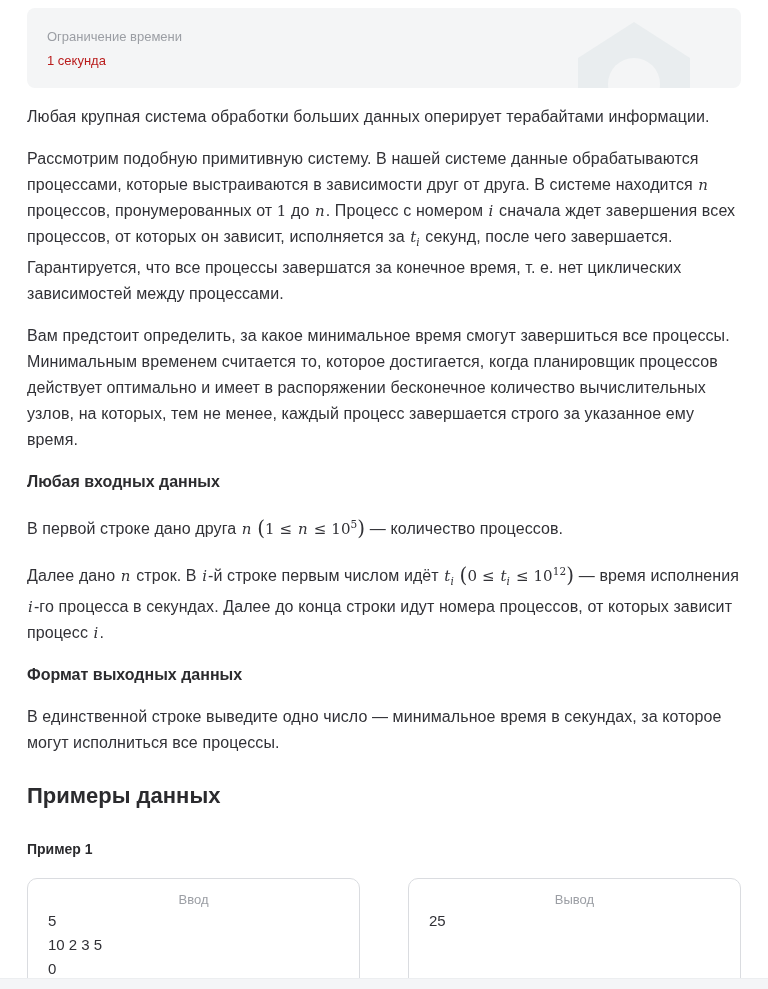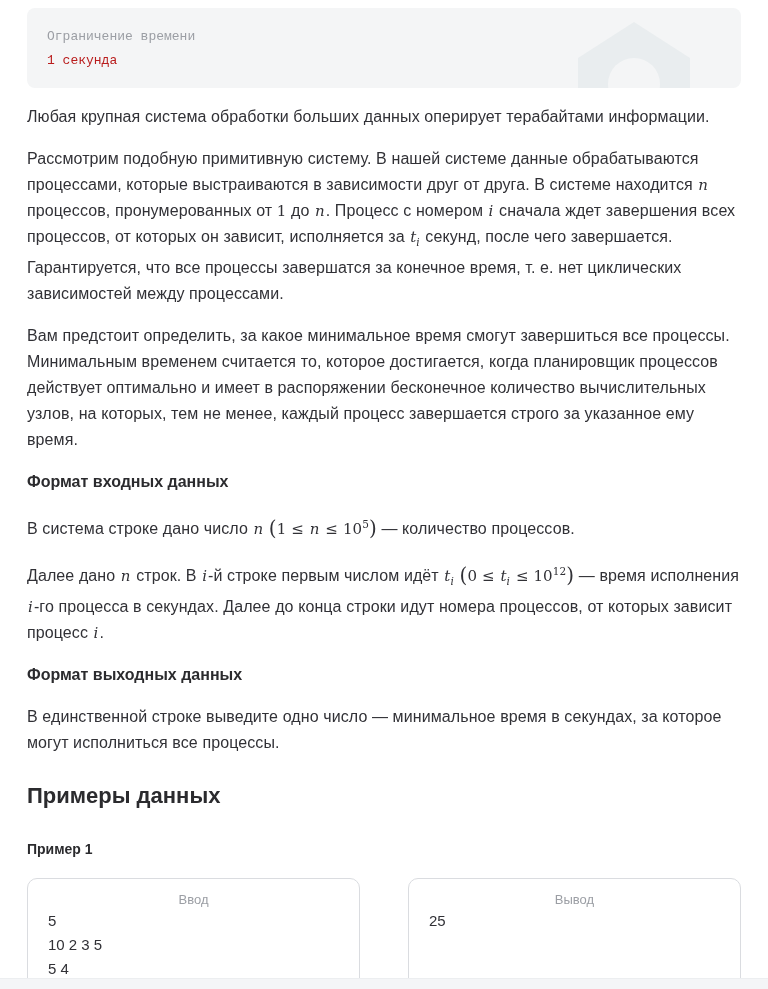--- a/index.html
+++ b/index.html
@@ -15,21 +15,20 @@
 
   
   .limits {
     position: relative;
     background: #f4f5f6;
     border-radius: 8px;
     height: 80px;
     padding: 21px 20px 0 20px;
     display: flex;
     overflow: hidden;
-    font-family: Liberation Mono, monospace;
   }
   .limit-col { width: 246px; }
   .limit-label { font-size: 13px; line-height: 16px; color: #9b9ea4; margin-bottom: 6px; }
   .limit-value { font-size: 13px; line-height: 19px; color: #b91c1c; }
   .watermark { position: absolute; right: 51px; top: 14px; }
 
   
   .para {
     font-size: 16px;
     line-height: 26px;
@@ -101,37 +100,36 @@
     <svg class="watermark" width="112" height="66" viewBox="0 0 112 66">
       <polygon points="56,0 112,36 112,66 0,66 0,36" fill="#e9edef"></polygon>
       <circle cx="56" cy="62" r="26" fill="#f4f5f6"></circle>
     </svg>
   </section>
 
   <p class="para"><span class="seg-t">Любая крупная система обработки больших данных оперирует терабайтами информации.</span></p>
   <p class="para"><span class="seg-t">Рассмотрим подобную примитивную систему. В нашей системе данные обрабатываются процессами, которые выстраиваются в зависимости друг от друга. В системе находится </span><span class="seg-v">n</span><span class="seg-t"> процессов, пронумерованных от </span><span class="seg-r">1</span><span class="seg-t"> до </span><span class="seg-v">n</span><span class="seg-t">. Процесс с номером </span><span class="seg-v">i</span><span class="seg-t"> сначала ждет завершения всех процессов, от которых он зависит, исполняется за </span><span class="seg-v">t<sub>i</sub></span><span class="seg-t"> секунд, после чего завершается. Гарантируется, что все процессы завершатся за конечное время, т. е. нет циклических зависимостей между процессами.</span></p>
   <p class="para"><span class="seg-t">Вам предстоит определить, за какое минимальное время смогут завершиться все процессы. Минимальным временем считается то, которое достигается, когда планировщик процессов действует оптимально и имеет в распоряжении бесконечное количество вычислительных узлов, на которых, тем не менее, каждый процесс завершается строго за указанное ему время.</span></p>
 
-  <h4 class="subhead">Формат входных данных</h4>
-  <p class="para"><span class="seg-t">В система строке дано число </span><span class="seg-v">n</span><span class="seg-t"> </span><span class="seg-p">(</span><span class="seg-r">1 ≤ </span><span class="seg-v">n</span><span class="seg-r"> ≤ </span><span class="seg-r">10<sup>5</sup></span><span class="seg-p">)</span><span class="seg-t"> — количество процессов.</span></p>
+  <h4 class="subhead">Любая входных данных</h4>
+  <p class="para"><span class="seg-t">В первой строке дано друга </span><span class="seg-v">n</span><span class="seg-t"> </span><span class="seg-p">(</span><span class="seg-r">1 ≤ </span><span class="seg-v">n</span><span class="seg-r"> ≤ </span><span class="seg-r">10<sup>5</sup></span><span class="seg-p">)</span><span class="seg-t"> — количество процессов.</span></p>
   <p class="para"><span class="seg-t">Далее дано </span><span class="seg-v">n</span><span class="seg-t"> строк. В </span><span class="seg-v">i</span><span class="seg-t">-й строке первым числом идёт </span><span class="seg-v">t<sub>i</sub></span><span class="seg-t"> </span><span class="seg-p">(</span><span class="seg-r">0 ≤ </span><span class="seg-v">t<sub>i</sub></span><span class="seg-r"> ≤ </span><span class="seg-r">10<sup>12</sup></span><span class="seg-p">)</span><span class="seg-t"> — время исполнения </span><span class="seg-v">i</span><span class="seg-t">-го процесса в секундах. Далее до конца строки идут номера процессов, от которых зависит процесс </span><span class="seg-v">i</span><span class="seg-t">.</span></p>
 
   <h4 class="subhead">Формат выходных данных</h4>
   <p class="para"><span class="seg-t">В единственной строке выведите одно число — минимальное время в секундах, за которое могут исполниться все процессы.</span></p>
 
   <h2 class="examples-title">Примеры данных</h2>
   <h3 class="example-title">Пример 1</h3>
 
   <div class="example-row">
     <div class="io-box">
       <div class="io-label">Ввод</div>
       <div class="io-lines">
           <div class="io-line">5</div>
           <div class="io-line">10 2 3 5</div>
-          <div class="io-line">5 4</div>
           <div class="io-line">0</div>
         </div>
     </div>
     <div class="io-box">
       <div class="io-label">Вывод</div>
       <div class="io-lines">
           <div class="io-line">25</div>
         </div>
     </div>
   </div>

